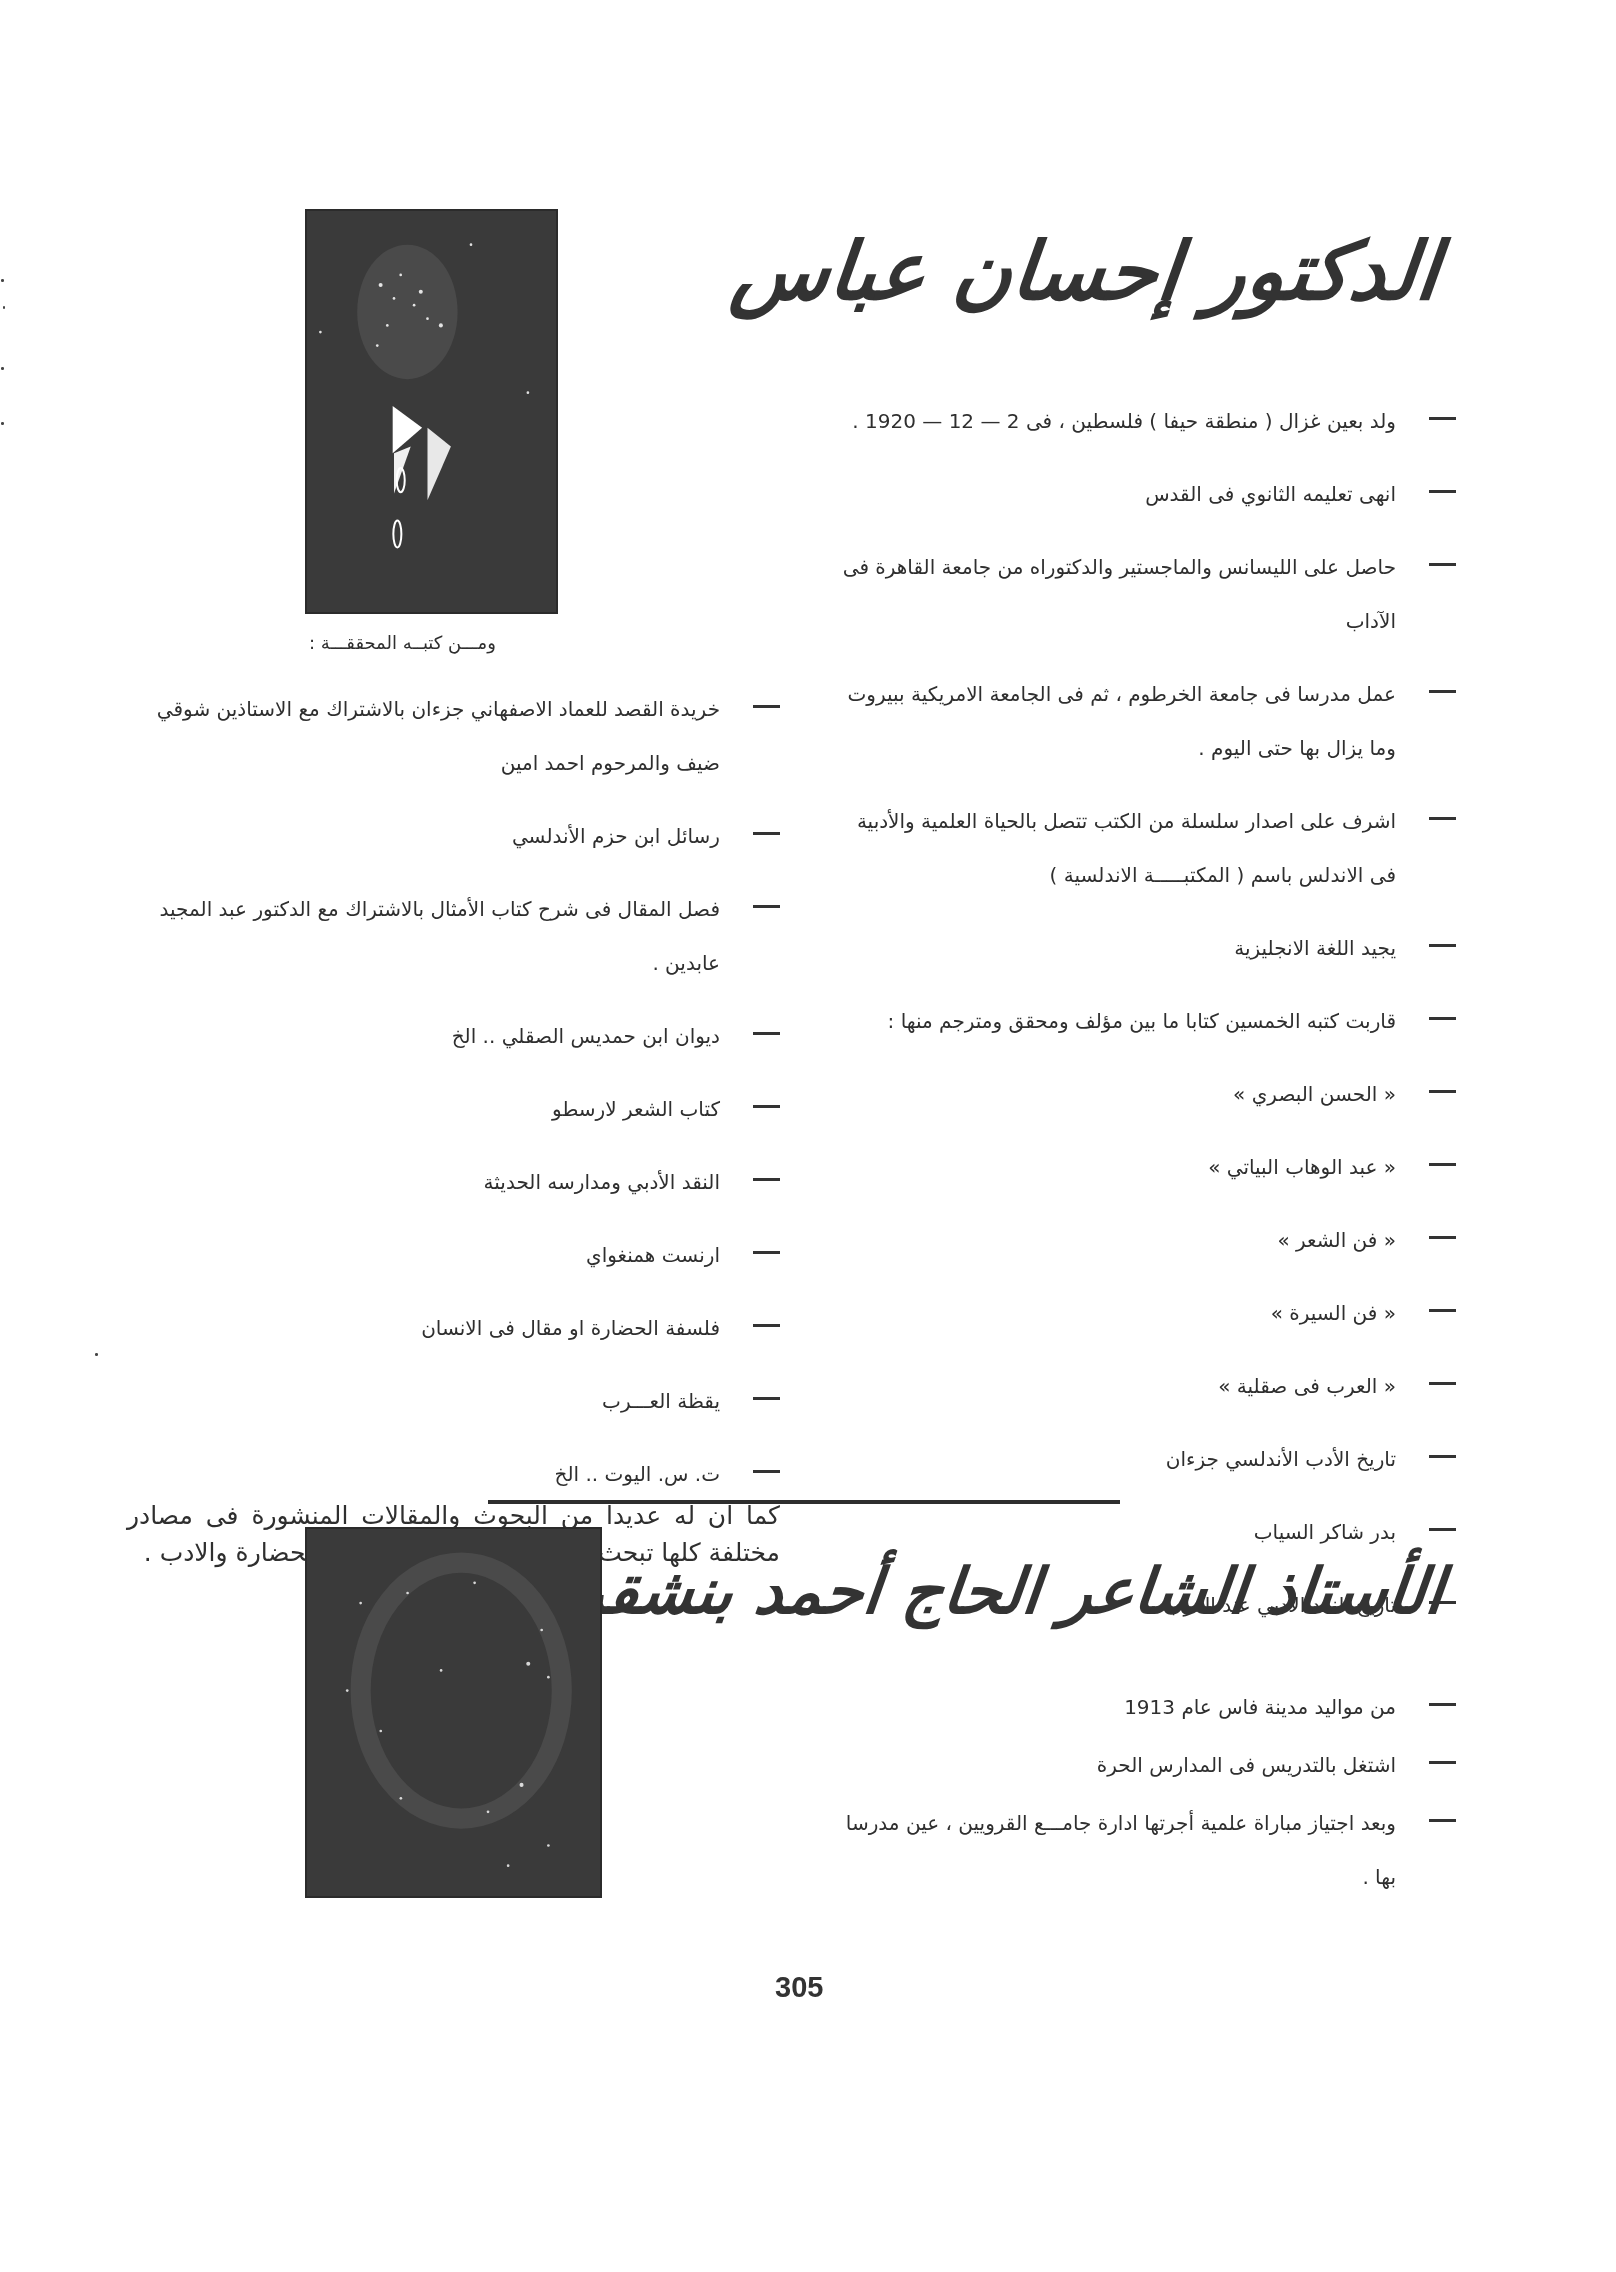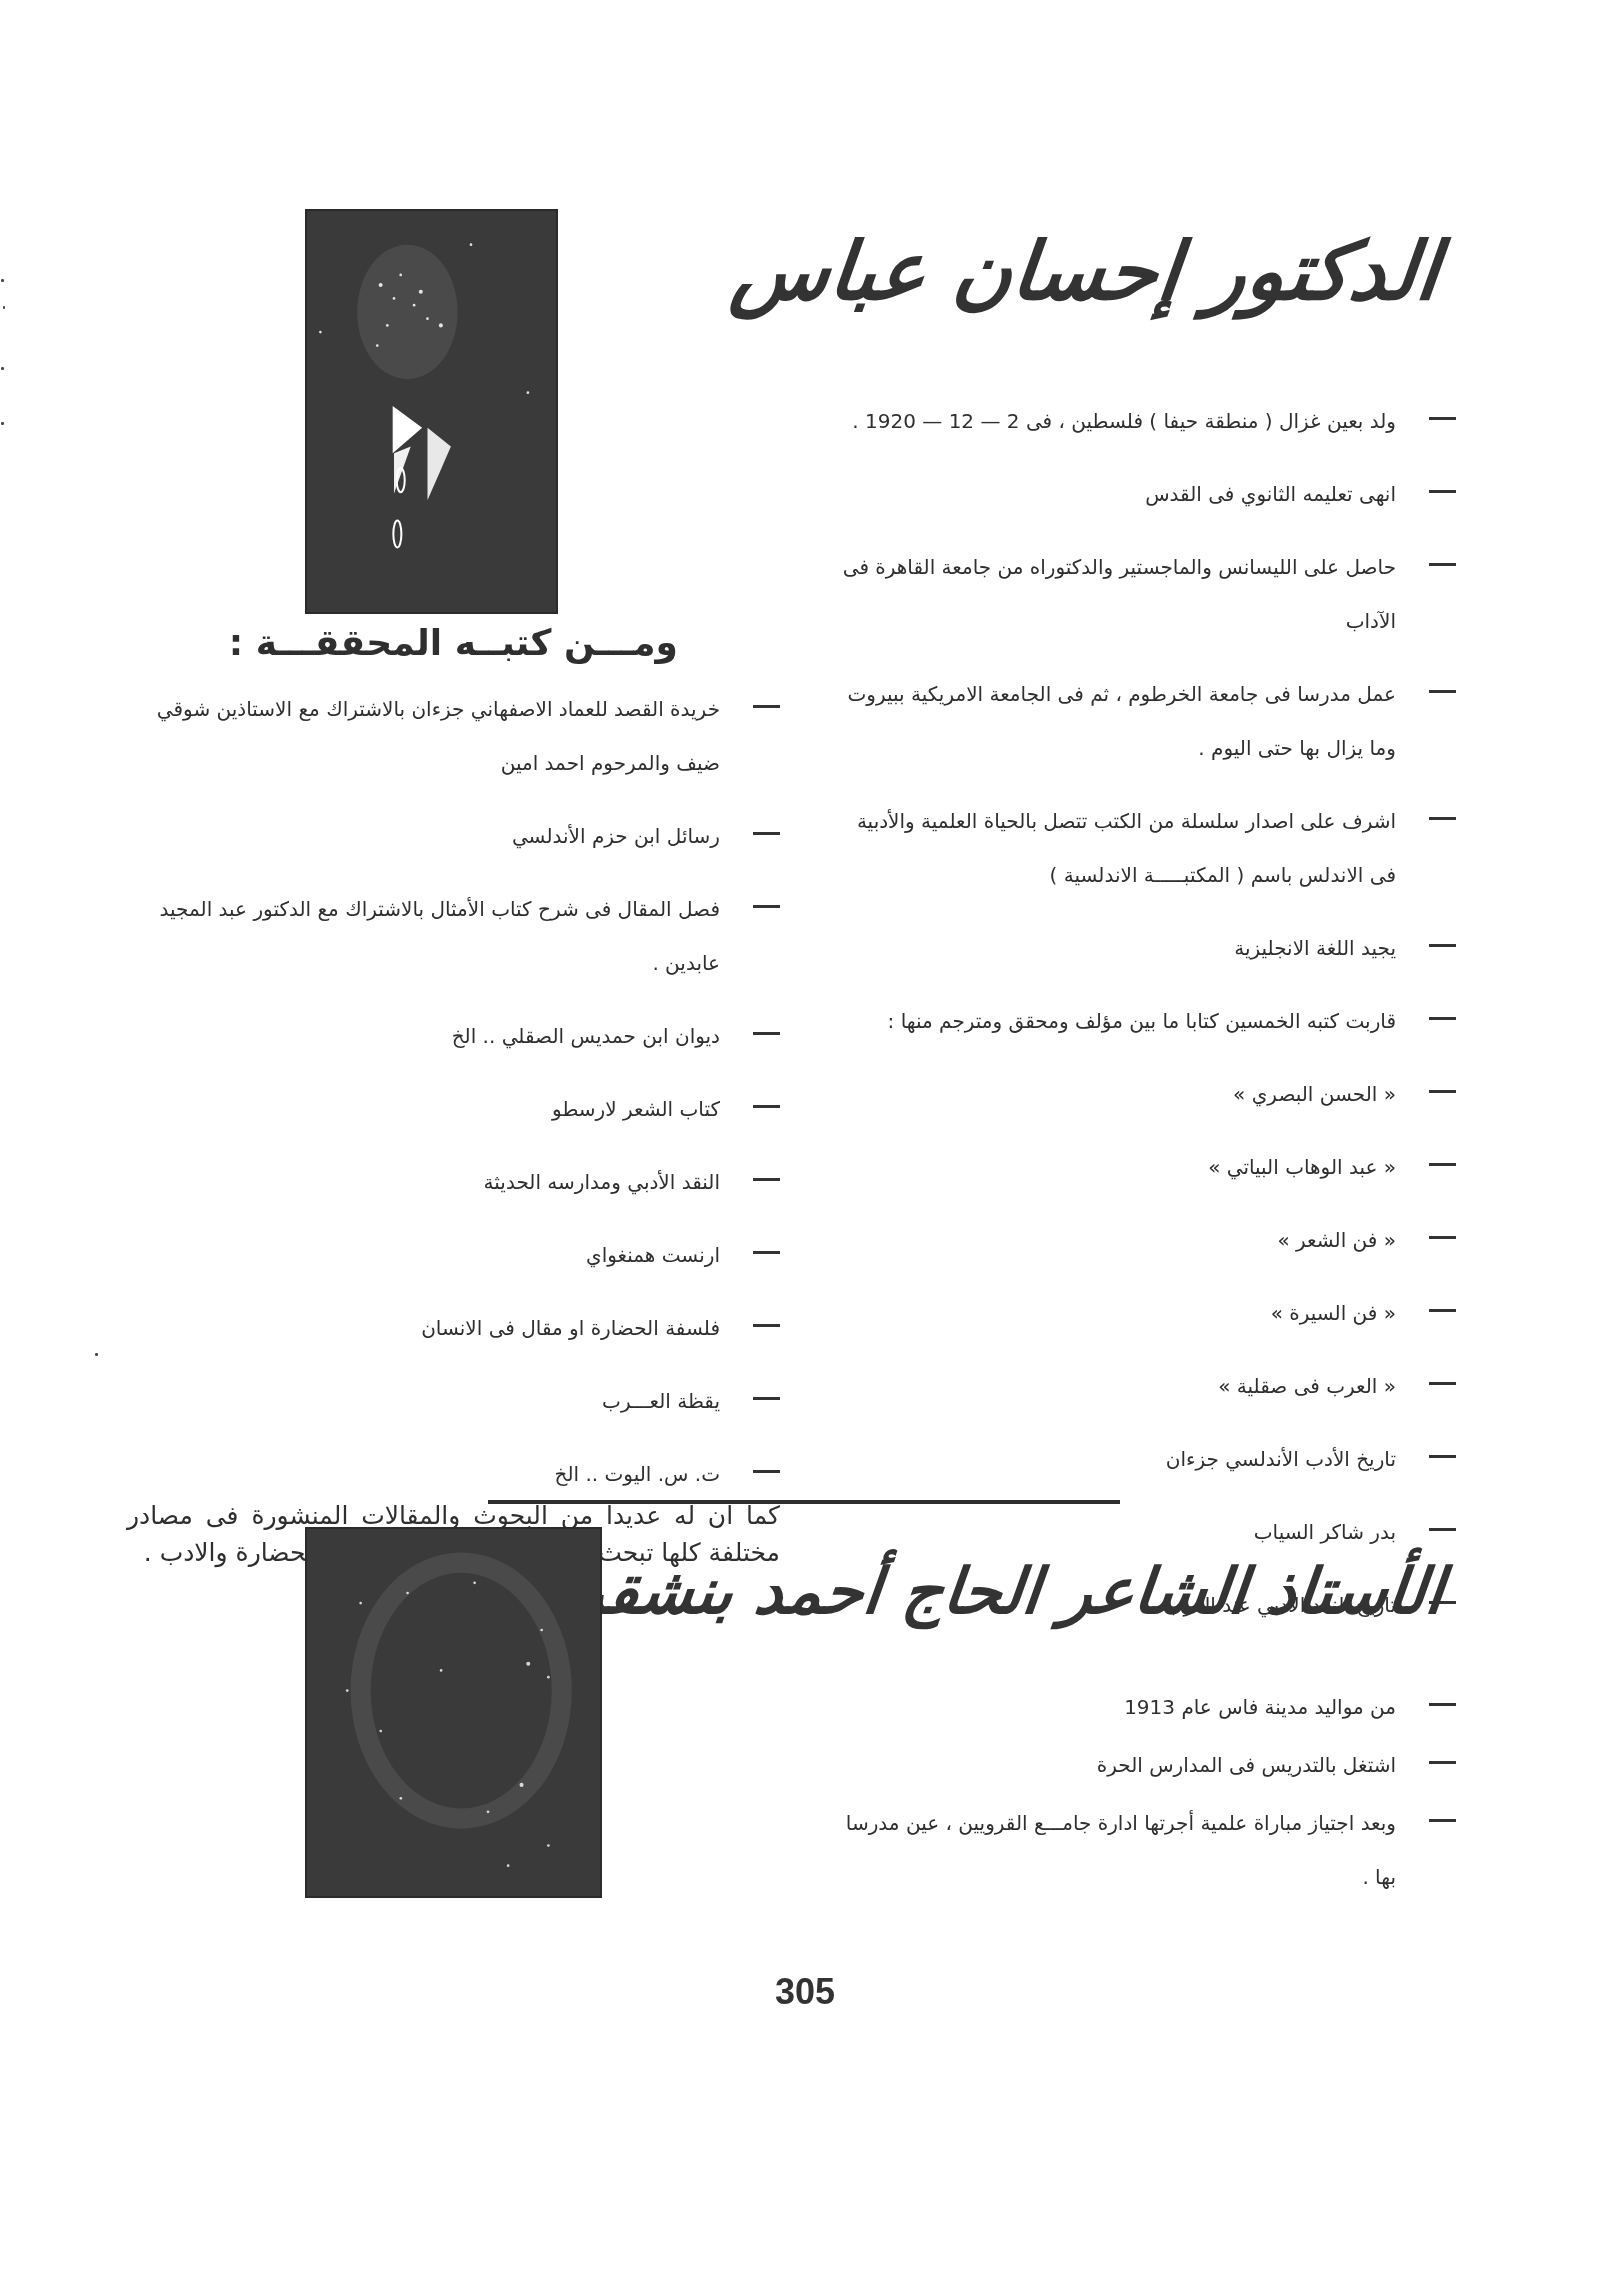--- a/index.html
+++ b/index.html
@@ -42,36 +42,36 @@
     font-size: 20px; line-height: 54px; margin-bottom: 19px;
   }
   .item.tight { margin-bottom: 4.1px; }
   .item .dash {
     flex: 0 0 auto; width: 27px; height: 2.7px; background: #333;
     margin-top: 23px; margin-left: 33px;
   }
   .item .text { flex: 1 1 auto; text-align: right; }
 
   .subheading {
-    font-size: 36px; font-weight: bold; line-height: 41px;
-    margin: 0 102px 19px 0; text-align: right;
+    font-size: 18px; font-weight: normal; line-height: 41px;
+    margin: 0 102px 19px 0; text-align: center;
   }
   .paragraph {
     font-size: 25px; line-height: 37px; text-align: justify;
     text-align-last: right; margin-top: -8.2px;
   }
 
   .divider {
     position: absolute; left: 488px; top: 1500px; width: 632px; height: 4.1px;
     background: #2e2e2e;
   }
   .page-number {
     position: absolute; left: 775px; top: 1971px;
     font-family: "Liberation Sans", sans-serif; font-weight: bold;
-    font-size: 36px; color: #333; direction: ltr;
+    font-size: 29px; color: #333; direction: ltr;
   }
   .speck { position: absolute; width: 2.7px; height: 2.7px; background: #444; border-radius: 50%; }
 </style>
 </head>
 <body>
 
 <div class="page">
 
   <div class="title title-1">الدكتور إحسان عباس</div>
 

